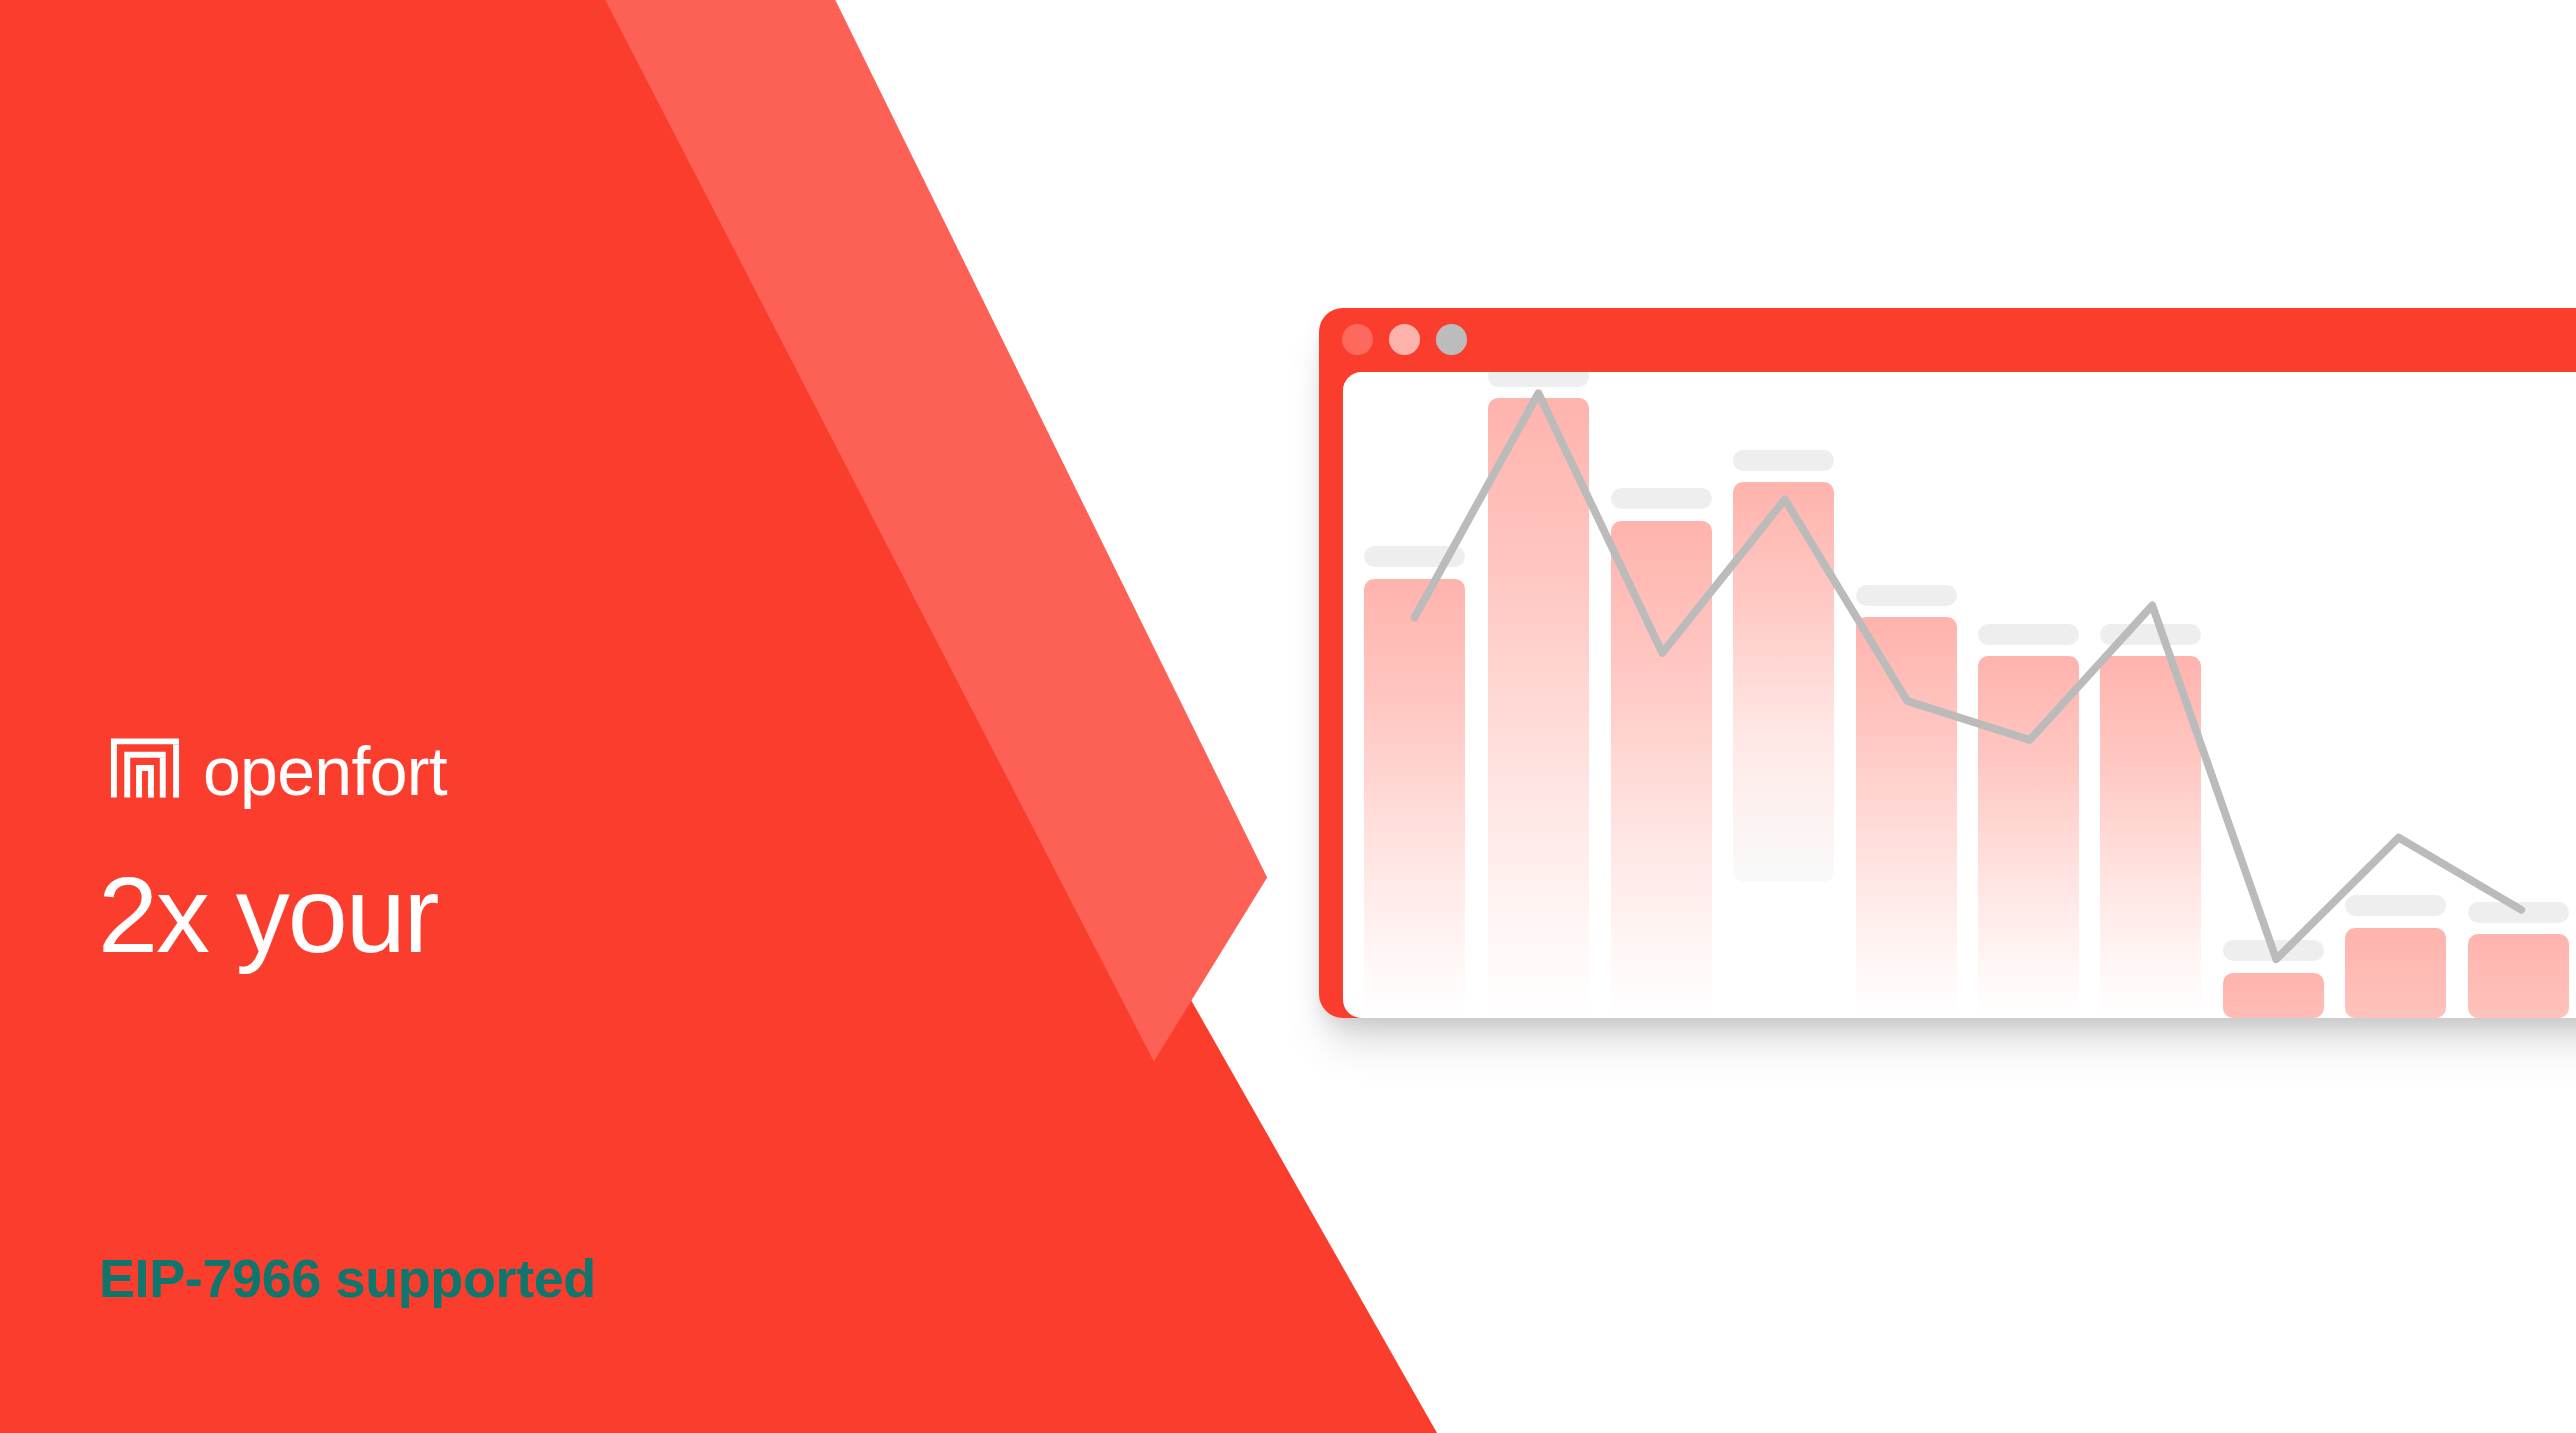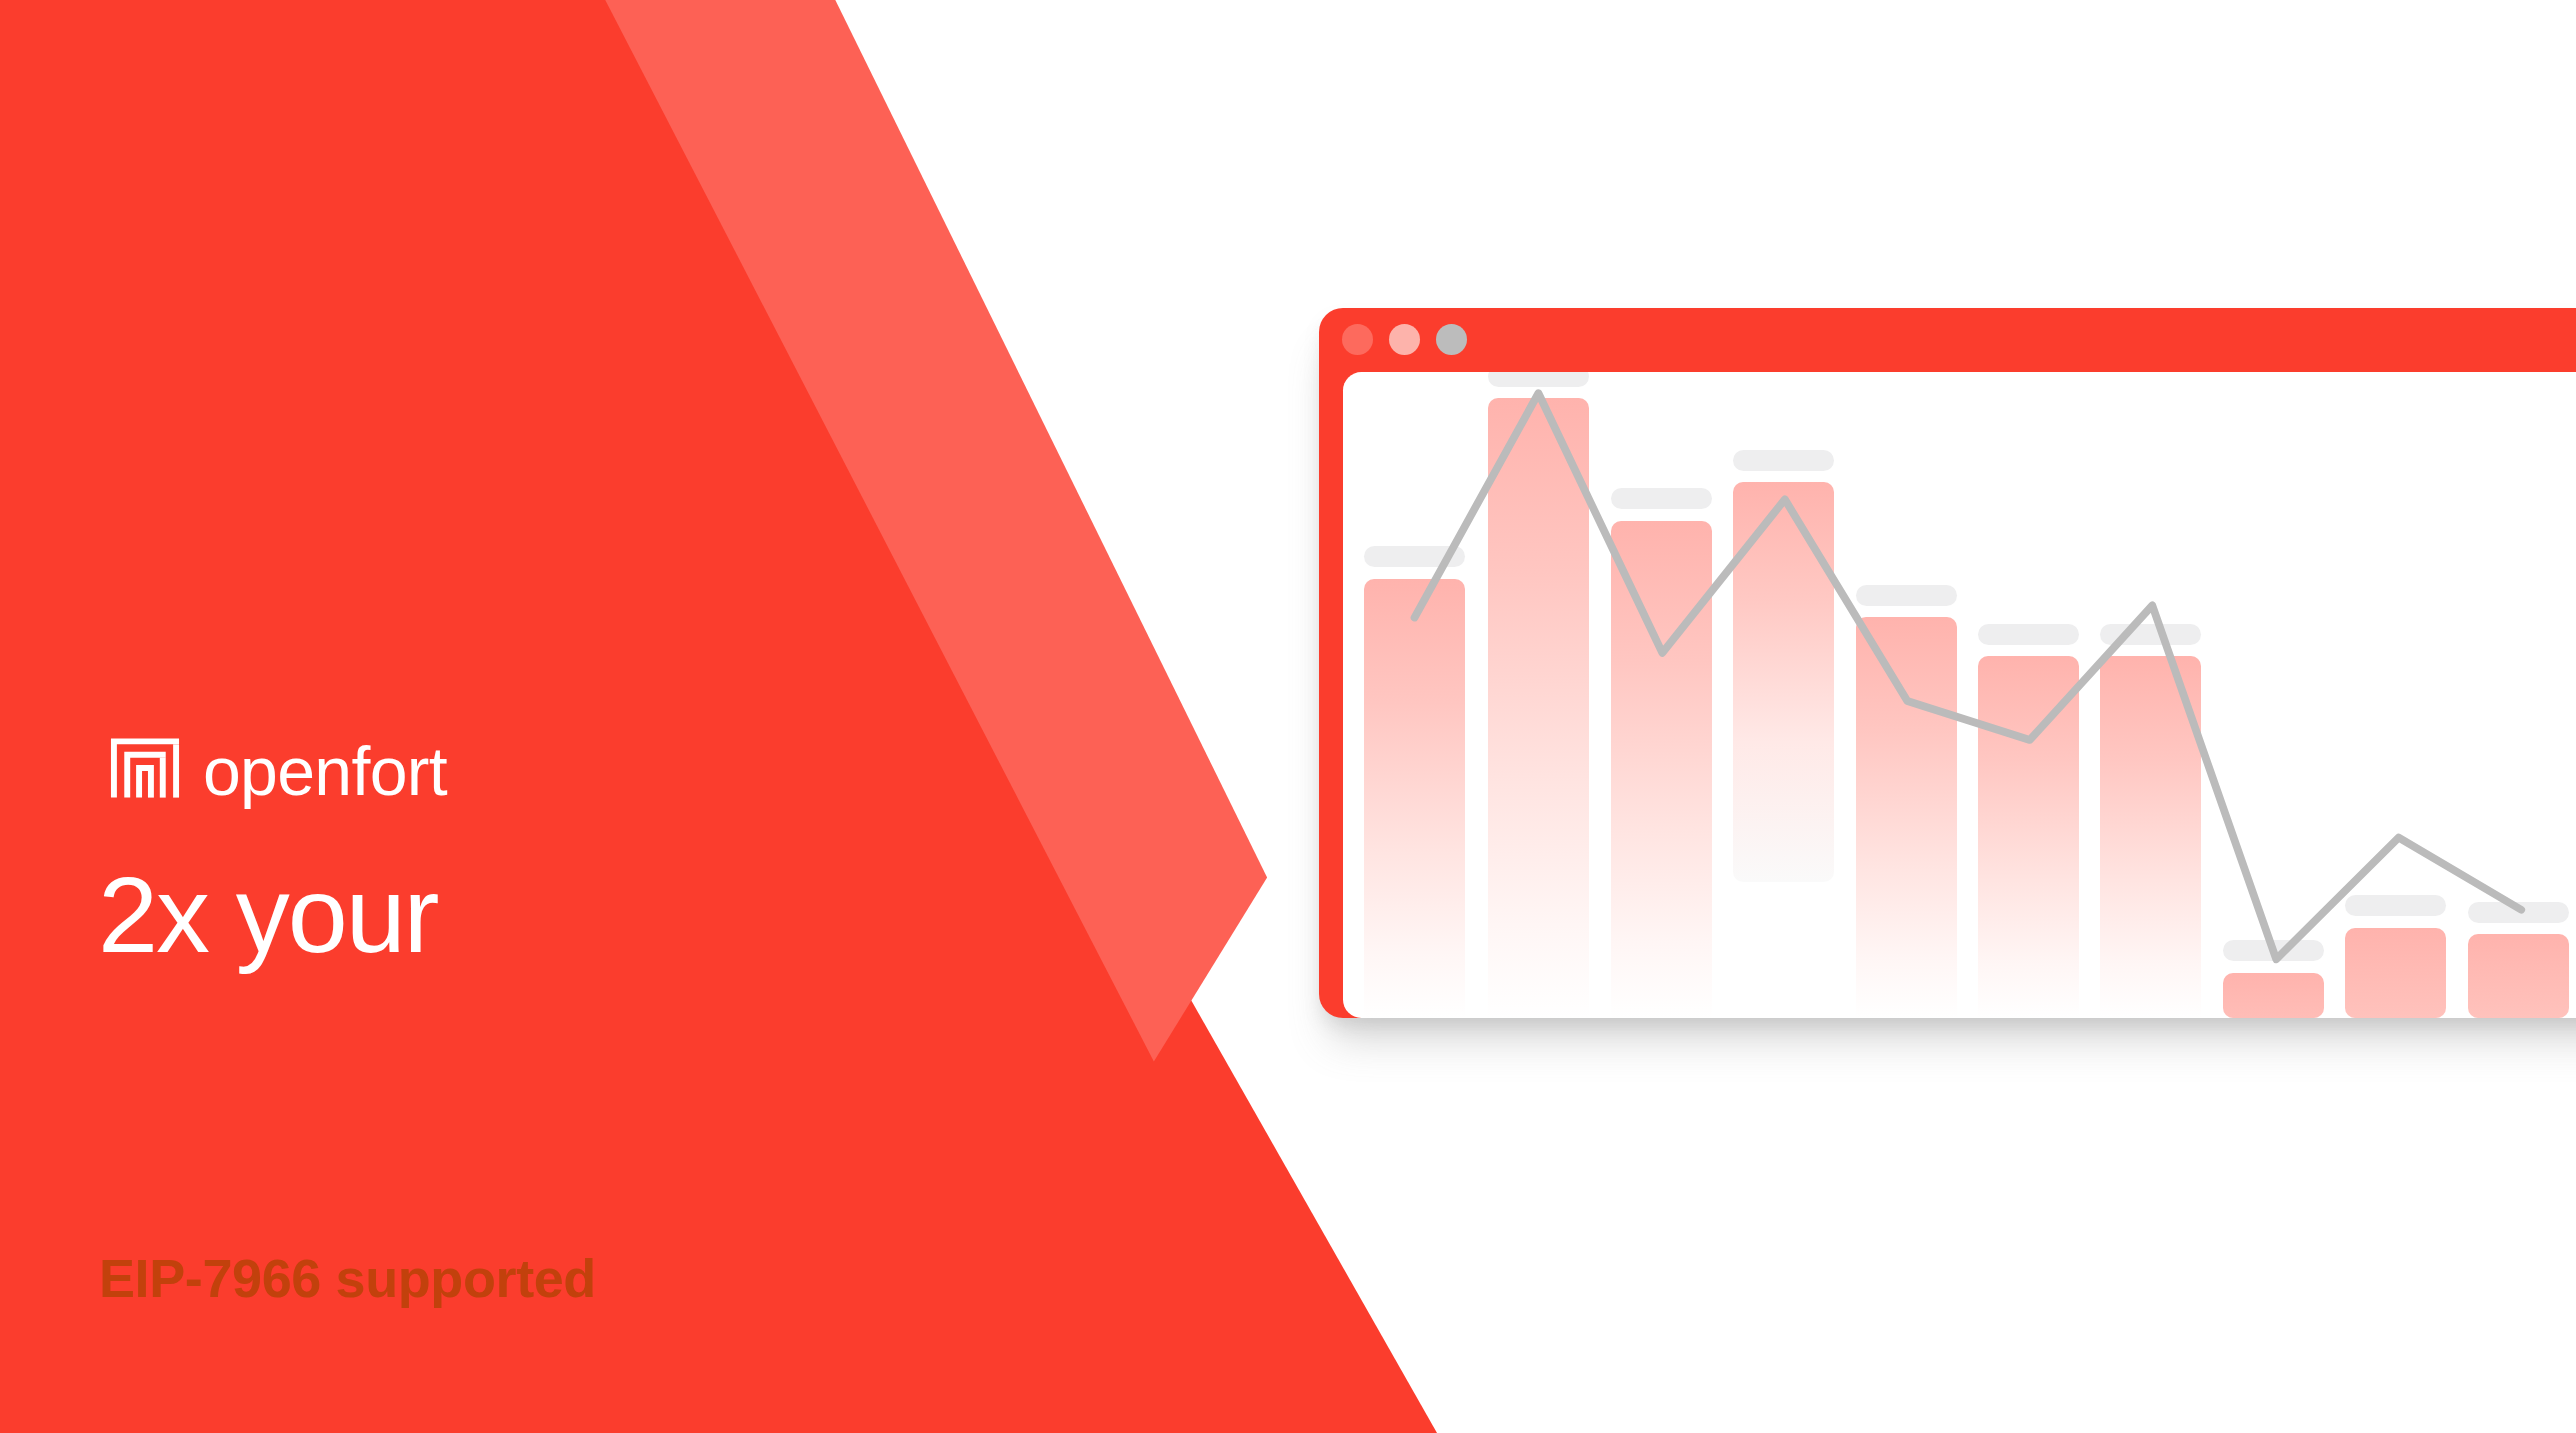--- a/index.html
+++ b/index.html
@@ -35,21 +35,21 @@
   .headline{
     position:absolute;left:98px;top:858px;width:949px;
     color:#ffffff;
     font-size:108px;line-height:1.06;font-weight:400;letter-spacing:-2.1px;
     pointer-events:auto;
   }
   .headline .l{display:block;white-space:nowrap;}
 
   .subhead{
     position:absolute;left:99px;top:1247px;
-    color:#c2410c;font-size:54px;font-weight:700;letter-spacing:-0.4px;
+    color:#0f766e;font-size:54px;font-weight:700;letter-spacing:-0.4px;
     white-space:nowrap;pointer-events:auto;
   }
 
   
   .browser{
     position:absolute;left:1319px;top:308px;
     width:1324px;height:710px;
     border-radius:24px 24px 24px 24px;
     background:#FB3D2D;
     box-shadow:0 33px 42px -12.7px rgba(120,120,120,.30),

